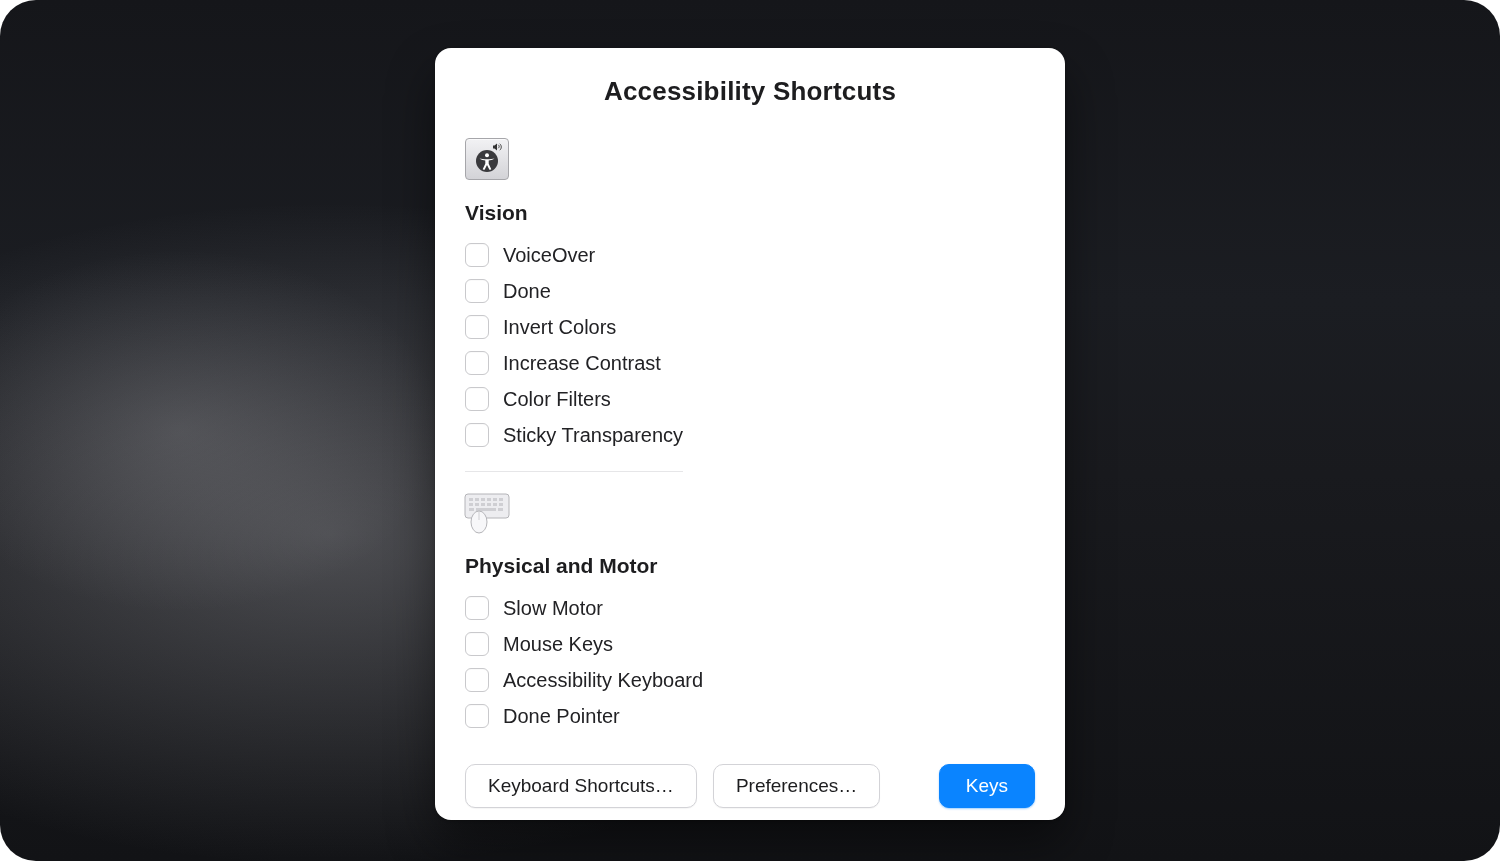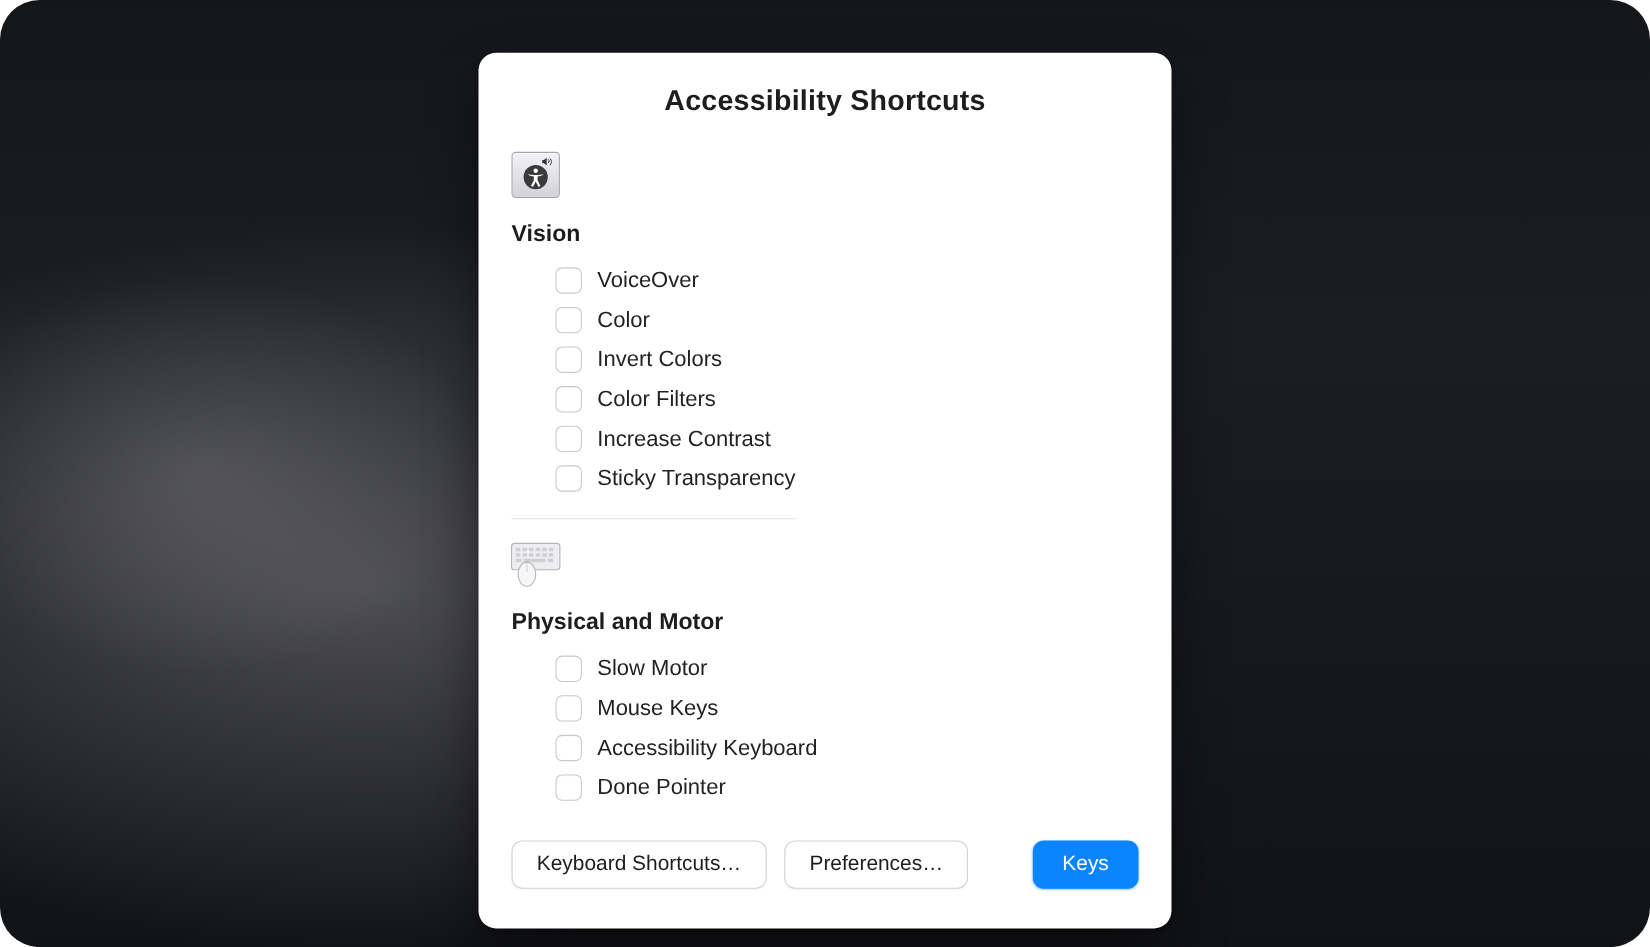--- a/index.html
+++ b/index.html
@@ -24,21 +24,21 @@
   }
   .dialog {
     position: absolute;
     left: 50%;
     top: 48px;
     transform: translateX(-50%);
     width: 630px;
     background: #ffffff;
     border-radius: 16px;
     box-shadow: 0 1px 3px rgba(0,0,0,0.25), 0 24px 48px rgba(0,0,0,0.45);
-    padding: 26px 30px 36px 30px;
+    padding: 26px 30px 12px 30px;
     box-sizing: border-box;
     color: #1d1d1f;
   }
   .dialog-title {
     text-align: center;
     font-size: 26px;
     font-weight: 700;
     margin: 2px 0 30px 0;
     letter-spacing: 0.2px;
   }
@@ -66,21 +66,20 @@
   .section-title {
     font-size: 21px;
     font-weight: 700;
     margin: 6px 0 12px 0;
   }
   .option-row {
     display: flex;
     align-items: center;
     gap: 14px;
     padding: 6px 0;
-    margin-left: 40px;
   }
   .chk {
     width: 22px;
     height: 22px;
     border: 1px solid #c9c9cc;
     border-radius: 6px;
     background: #ffffff;
     box-shadow: inset 0 1px 0 rgba(0,0,0,0.02);
     cursor: pointer;
     flex: 0 0 22px;
@@ -168,33 +167,33 @@
       </div>
       <div class="section-body">
         <div class="section-title">Vision</div>
 
         <div class="option-row">
           <div class="chk"></div>
           <span class="option-label">VoiceOver</span>
         </div>
         <div class="option-row">
           <div class="chk"></div>
-          <span class="option-label">Color</span>
+          <span class="option-label">Done</span>
         </div>
         <div class="option-row">
           <div class="chk"></div>
           <span class="option-label">Invert Colors</span>
         </div>
         <div class="option-row">
           <div class="chk"></div>
+          <span class="option-label">Increase Contrast</span>
+        </div>
+        <div class="option-row">
+          <div class="chk"></div>
           <span class="option-label">Color Filters</span>
-        </div>
-        <div class="option-row">
-          <div class="chk"></div>
-          <span class="option-label">Increase Contrast</span>
         </div>
         <div class="option-row">
           <div class="chk"></div>
           <span class="option-label">Sticky Transparency</span>
         </div>
 
         <div class="divider"></div>
       </div>
     </div>
 

